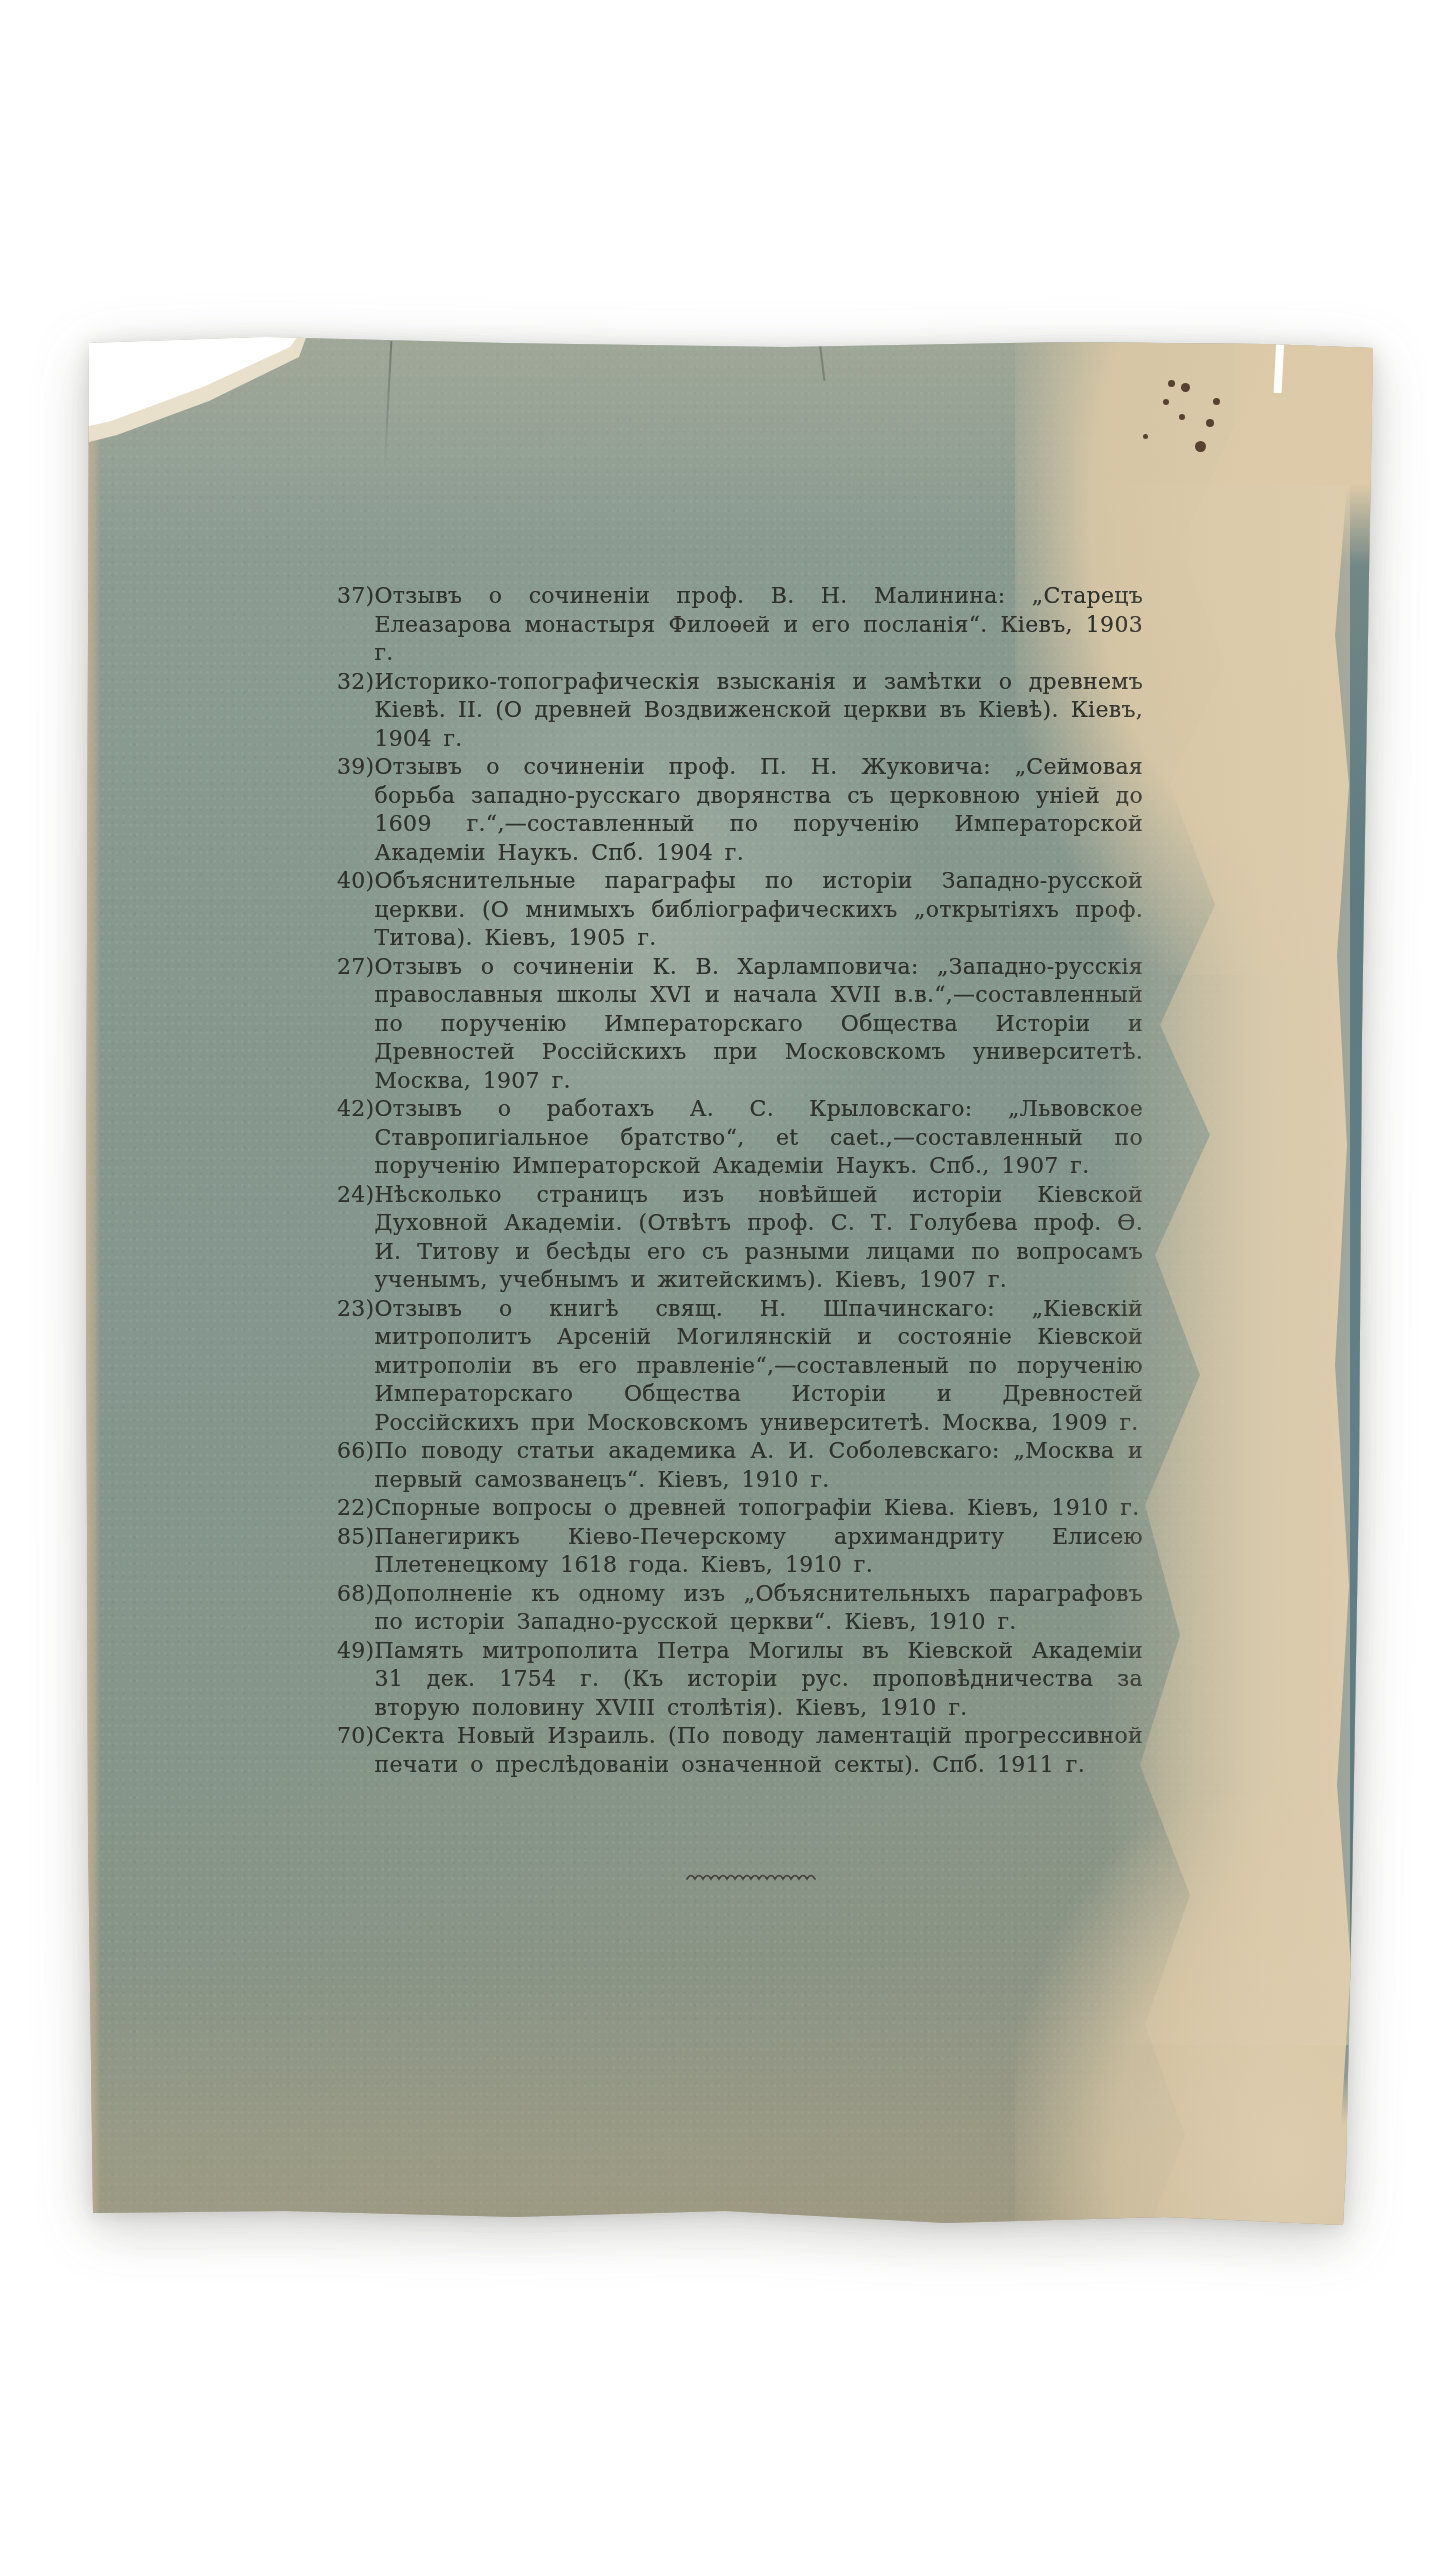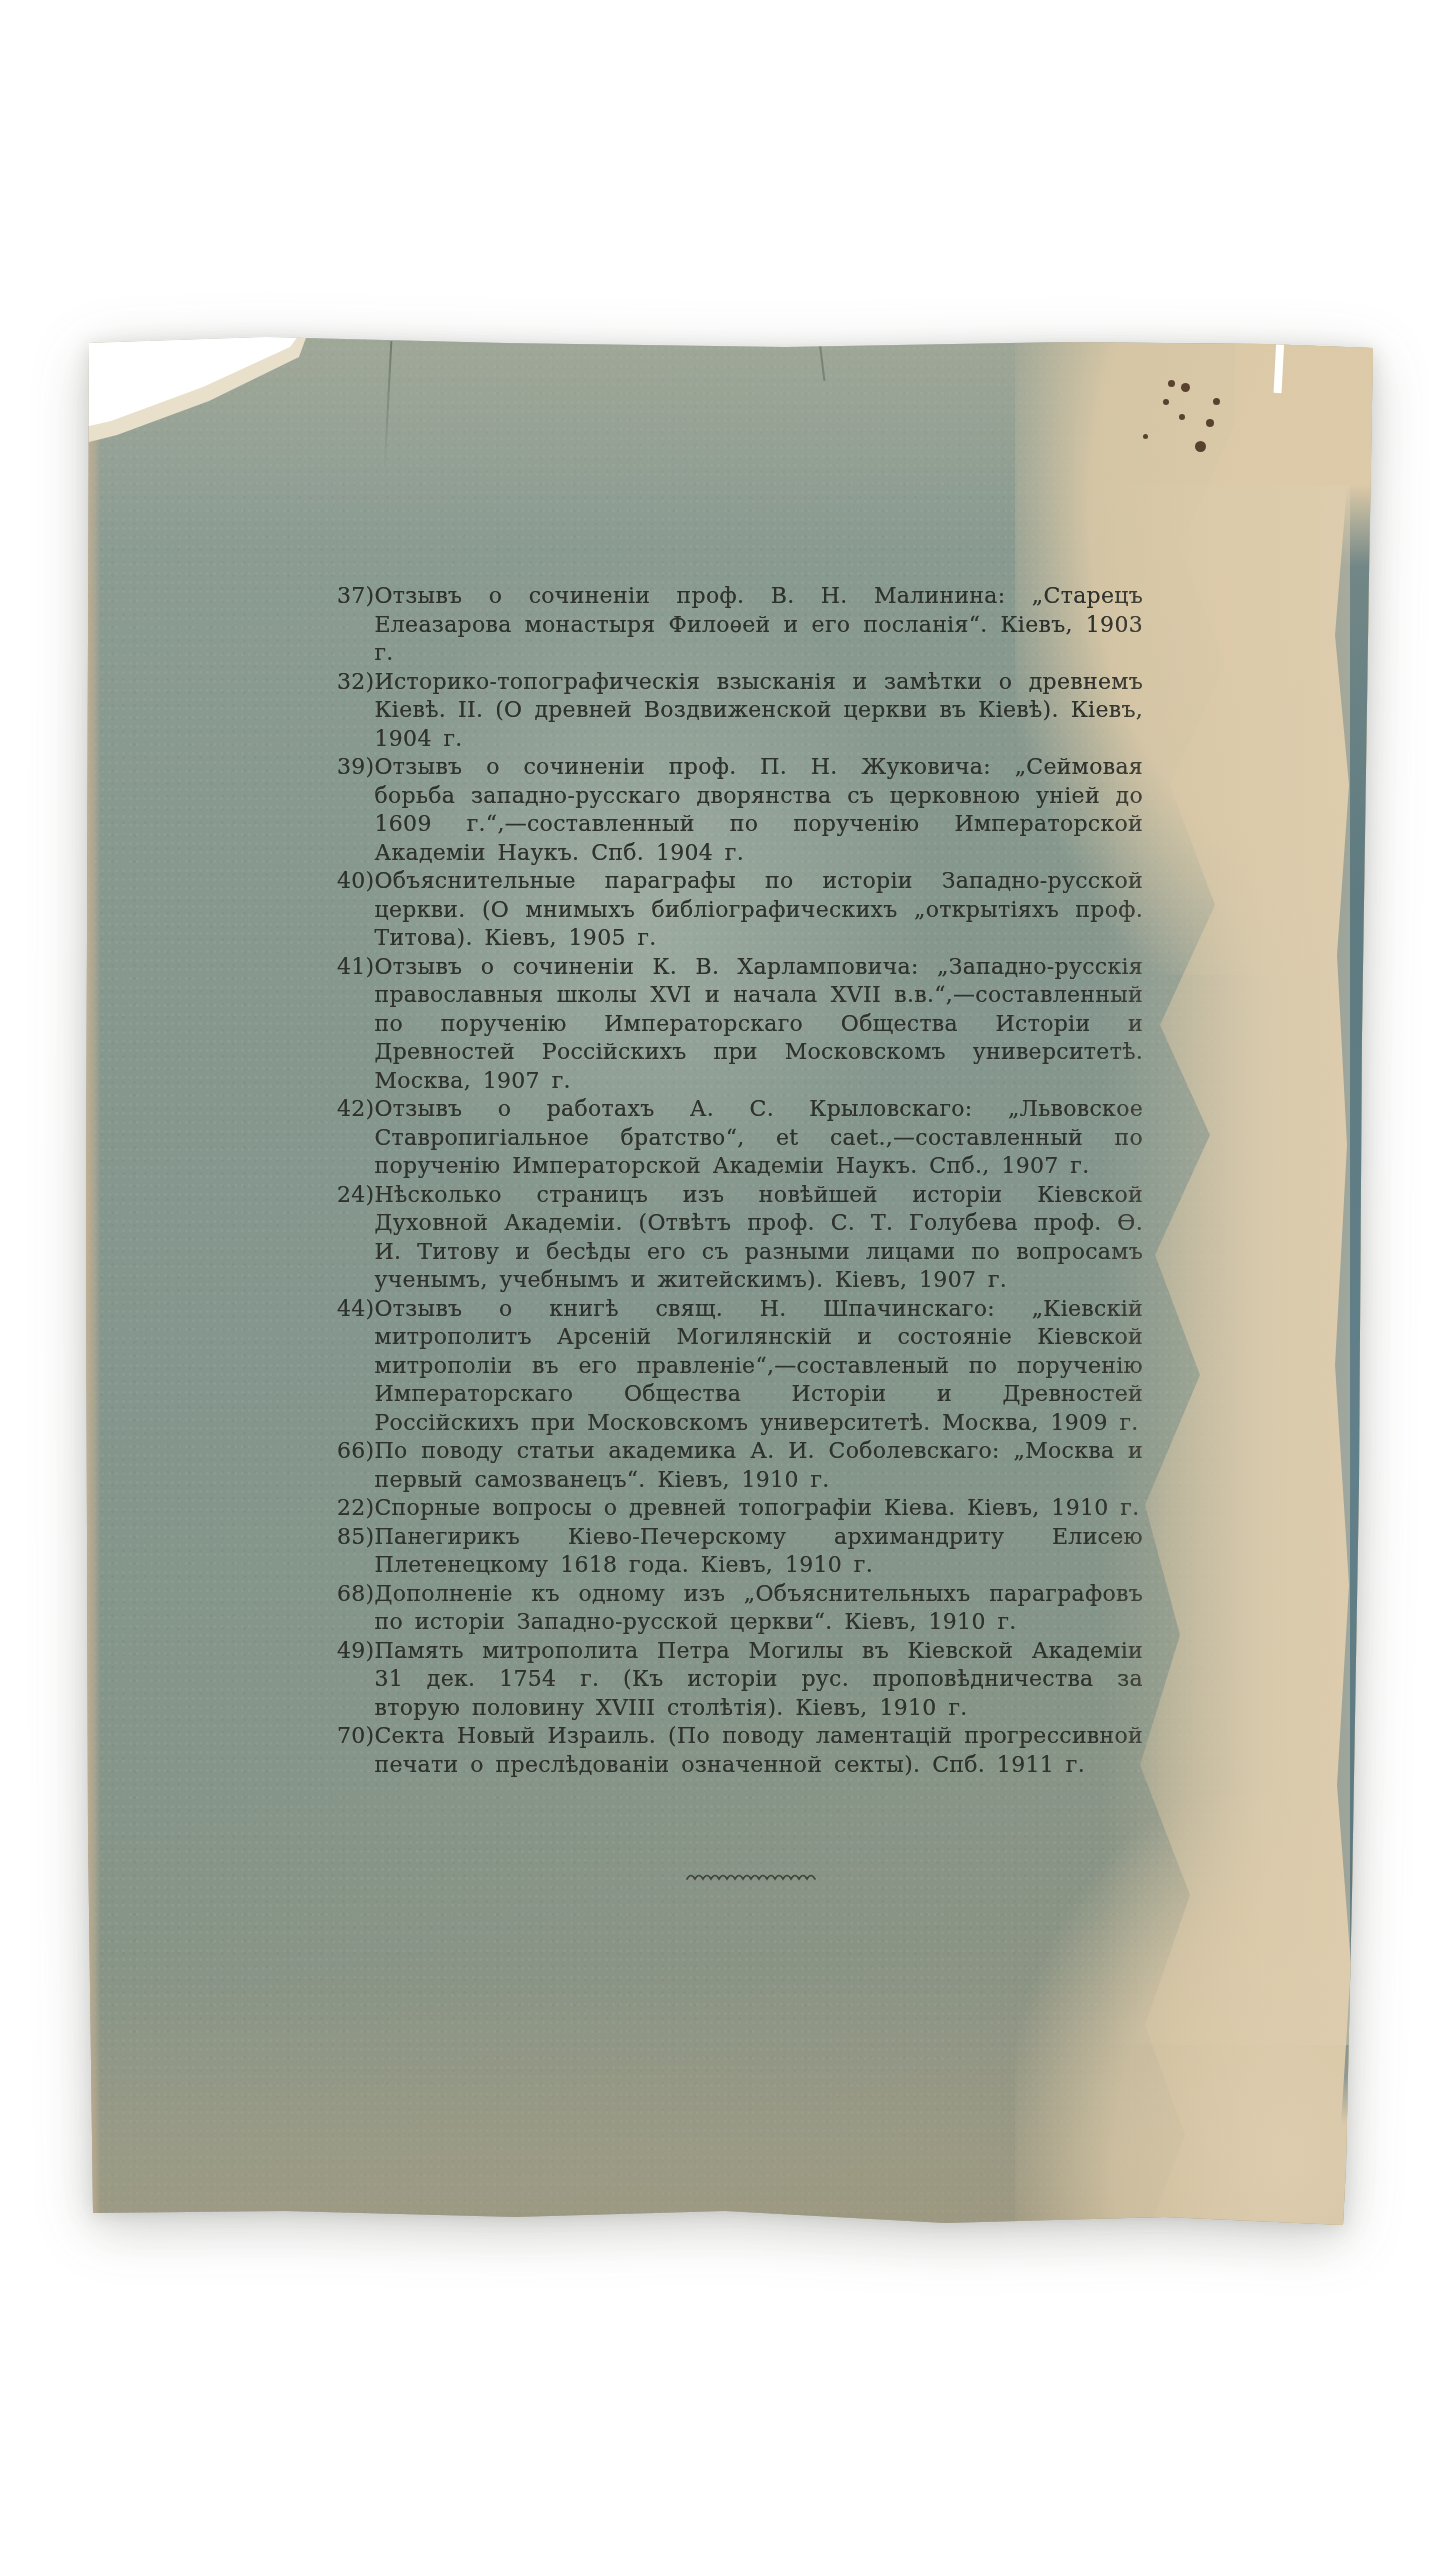--- a/index.html
+++ b/index.html
@@ -113,36 +113,36 @@
     <span class="num">39)</span>
     <span class="body">Отзывъ о сочиненіи проф. П. Н. Жуковича: „Сеймовая борьба западно-русскаго дворянства съ церковною уніей до 1609 г.“,—составленный по порученію Императорской Академіи Наукъ. Спб. 1904 г.</span>
   </div>
 
   <div class="item">
     <span class="num">40)</span>
     <span class="body">Объяснительные параграфы по исторіи Западно-русской церкви. (О мнимыхъ библіографическихъ „открытіяхъ проф. Титова). Кіевъ, 1905 г.</span>
   </div>
 
   <div class="item">
-    <span class="num">41)</span>
+    <span class="num">27)</span>
     <span class="body">Отзывъ о сочиненіи К. В. Харламповича: „Западно-русскія православныя школы XVI и начала XVII в.в.“,—составленный по порученію Императорскаго Общества Исторіи и Древностей Россійскихъ при Московскомъ университетѣ. Москва, 1907 г.</span>
   </div>
 
   <div class="item">
     <span class="num">42)</span>
     <span class="body">Отзывъ о работахъ А. С. Крыловскаго: „Львовское Ставропигіальное братство“, et caet.,—составленный по порученію Императорской Академіи Наукъ. Спб., 1907 г.</span>
   </div>
 
   <div class="item">
     <span class="num">24)</span>
     <span class="body">Нѣсколько страницъ изъ новѣйшей исторіи Кіевской Духовной Академіи. (Отвѣтъ проф. С. Т. Голубева проф. Ѳ. И. Титову и бесѣды его съ разными лицами по вопросамъ ученымъ, учебнымъ и житейскимъ). Кіевъ, 1907 г.</span>
   </div>
 
   <div class="item">
-    <span class="num">44)</span>
+    <span class="num">23)</span>
     <span class="body">Отзывъ о книгѣ свящ. Н. Шпачинскаго: „Кіевскій митрополитъ Арсеній Могилянскій и состояніе Кіевской митрополіи въ его правленіе“,—составленый по порученію Императорскаго Общества Исторіи и Древностей Россійскихъ при Московскомъ университетѣ. Москва, 1909 г.</span>
   </div>
 
   <div class="item">
     <span class="num">66)</span>
     <span class="body">По поводу статьи академика А. И. Соболевскаго: „Москва и первый самозванецъ“. Кіевъ, 1910 г.</span>
   </div>
 
   <div class="item">
     <span class="num">22)</span>

